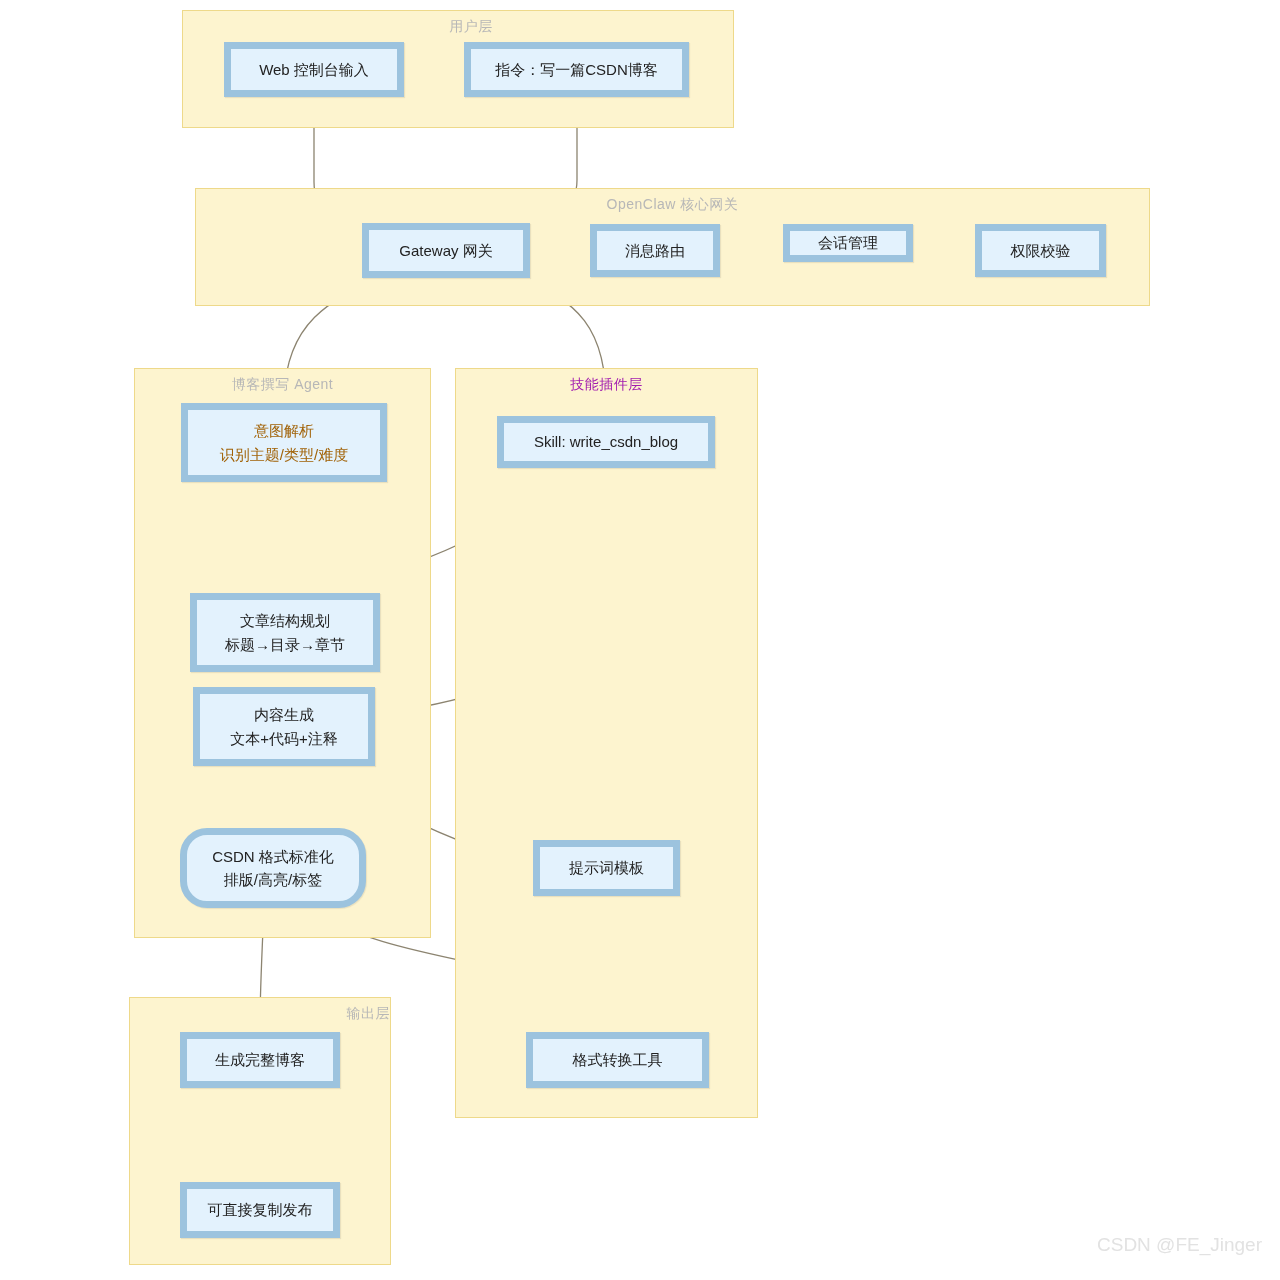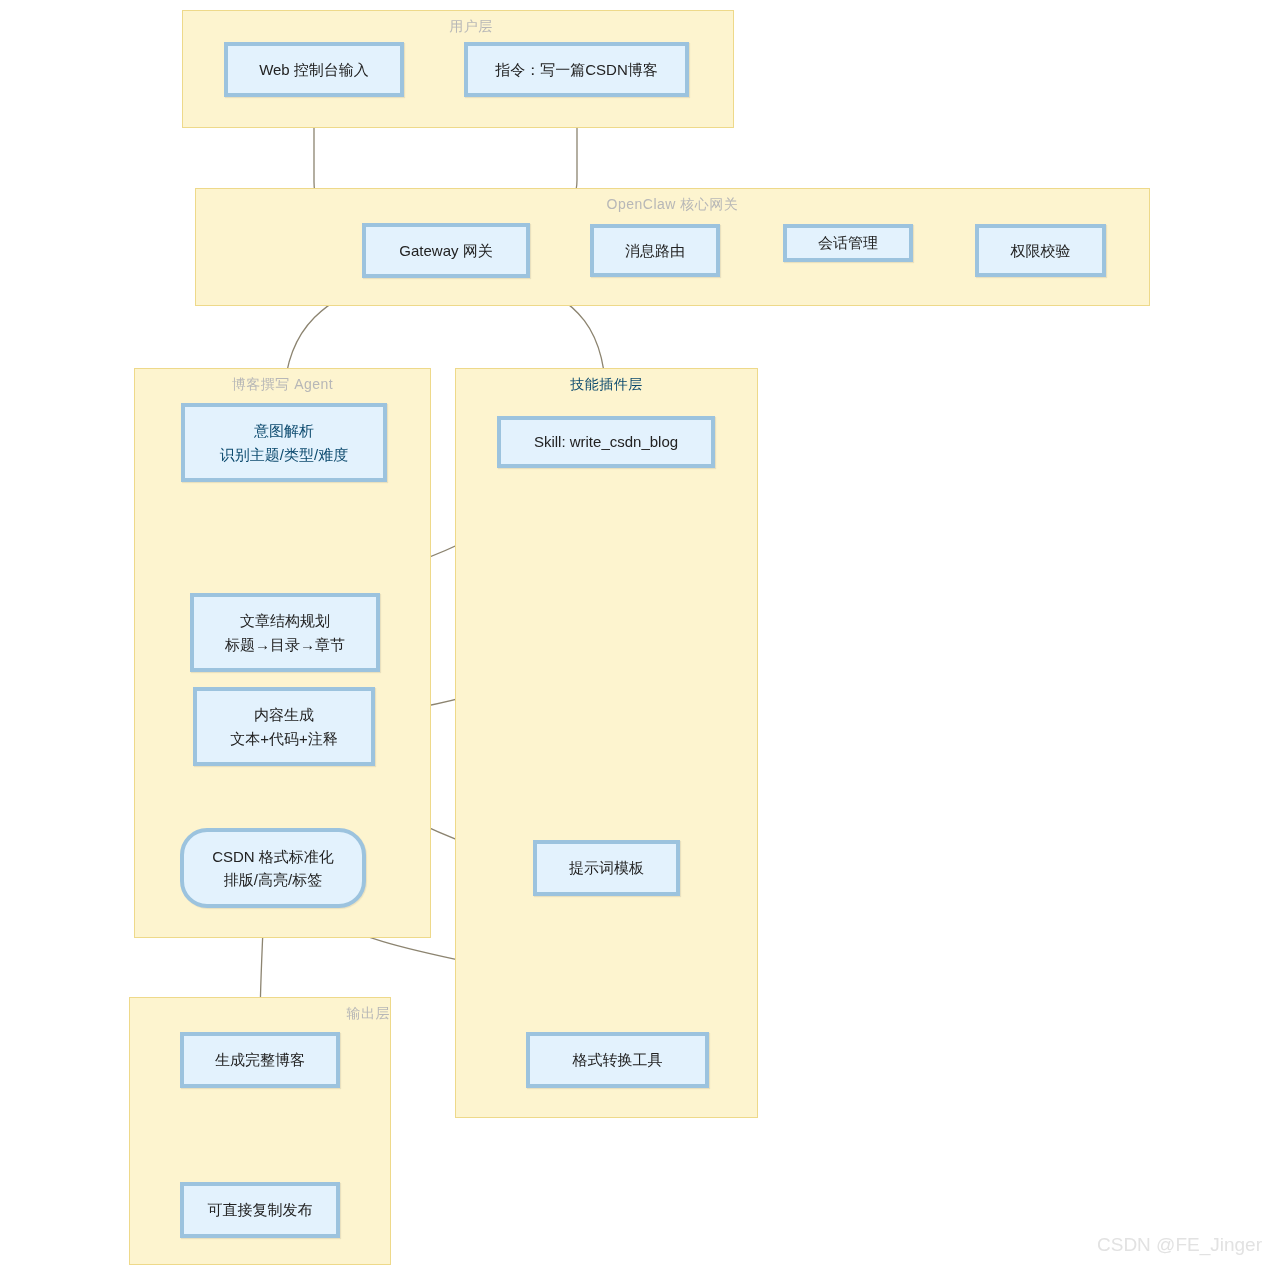--- a/index.html
+++ b/index.html
@@ -38,21 +38,21 @@
     width: 100%;
     text-align: center;
     font-size: 14px;
     color: #b7b7b7;
     letter-spacing: 0.5px;
     white-space: nowrap;
   }
   .node {
     position: absolute;
     background: #e3f2fd;
-    border: 4px solid #0369a1;
+    border: 7px solid #0369a1;
     box-sizing: border-box;
     display: flex;
     flex-direction: column;
     align-items: center;
     justify-content: center;
     color: #222222;
     font-size: 15px;
     line-height: 1.55;
     text-align: center;
     box-shadow: 1px 1px 1px rgba(0,0,0,0.08);
@@ -102,21 +102,21 @@
       <div class="group" style="left: 182px; top: 10px; width: 552px; height: 118px; background: rgb(253, 244, 207); border-color: rgb(238, 217, 138);">
         <div class="group-title" style="color: rgb(183, 183, 183); margin-left: 13px;">用户层</div>
       </div>
       <div class="group" style="left: 195px; top: 188px; width: 955px; height: 118px; background: rgb(253, 244, 207); border-color: rgb(238, 217, 138);">
         <div class="group-title" style="color: rgb(183, 183, 183);">OpenClaw 核心网关</div>
       </div>
       <div class="group" style="left: 134px; top: 368px; width: 297px; height: 570px; background: rgb(253, 244, 207); border-color: rgb(238, 217, 138);">
         <div class="group-title" style="color: rgb(183, 183, 183);">博客撰写 Agent</div>
       </div>
       <div class="group" style="left: 455px; top: 368px; width: 303px; height: 750px; background: rgb(253, 244, 207); border-color: rgb(238, 217, 138);">
-        <div class="group-title" style="color: #0c4a6e;">技能插件层</div>
+        <div class="group-title" style="color: #a21caf;">技能插件层</div>
       </div>
       <div class="group" style="left: 129px; top: 997px; width: 262px; height: 268px; background: rgb(253, 244, 207); border-color: rgb(238, 217, 138);">
         <div class="group-title" style="color: rgb(183, 183, 183); text-align: right;">输出层</div>
       </div>
     </div>
   <div id="nodes-host">
       <div class="node" style="left: 224px; top: 42px; width: 180px; height: 55px; background: rgb(227, 242, 253); border-color: rgb(156, 195, 222); color: rgb(34, 34, 34);">
         <span class="l1">Web 控制台输入</span>
       </div>
       <div class="node" style="left: 464px; top: 42px; width: 225px; height: 55px; background: rgb(227, 242, 253); border-color: rgb(156, 195, 222); color: rgb(34, 34, 34);">
@@ -127,21 +127,21 @@
       </div>
       <div class="node" style="left: 590px; top: 224px; width: 130px; height: 53px; background: rgb(227, 242, 253); border-color: rgb(156, 195, 222); color: rgb(34, 34, 34);">
         <span class="l1">消息路由</span>
       </div>
       <div class="node" style="left: 783px; top: 224px; width: 130px; height: 38px; background: rgb(227, 242, 253); border-color: rgb(156, 195, 222); color: rgb(34, 34, 34);">
         <span class="l1">会话管理</span>
       </div>
       <div class="node" style="left: 975px; top: 224px; width: 131px; height: 53px; background: rgb(227, 242, 253); border-color: rgb(156, 195, 222); color: rgb(34, 34, 34);">
         <span class="l1">权限校验</span>
       </div>
-      <div class="node" style="left: 181px; top: 403px; width: 206px; height: 79px; background: rgb(227, 242, 253); border-color: rgb(156, 195, 222); color: #0c4a6e;">
+      <div class="node" style="left: 181px; top: 403px; width: 206px; height: 79px; background: rgb(227, 242, 253); border-color: rgb(156, 195, 222); color: #a16207;">
         <span class="l1">意图解析</span>
         <span class="l2">识别主题/类型/难度</span>
       </div>
       <div class="node" style="left: 497px; top: 416px; width: 218px; height: 52px; background: rgb(227, 242, 253); border-color: rgb(156, 195, 222); color: rgb(34, 34, 34);">
         <span class="l1">Skill: write_csdn_blog</span>
       </div>
       <div class="node" style="left: 190px; top: 545px; width: 190px; height: 79px; background: rgb(227, 242, 253); border-color: rgb(156, 195, 222); color: rgb(34, 34, 34); margin-top: 48px;">
         <span class="l1">文章结构规划</span>
         <span class="l2">标题→目录→章节</span>
       </div>

